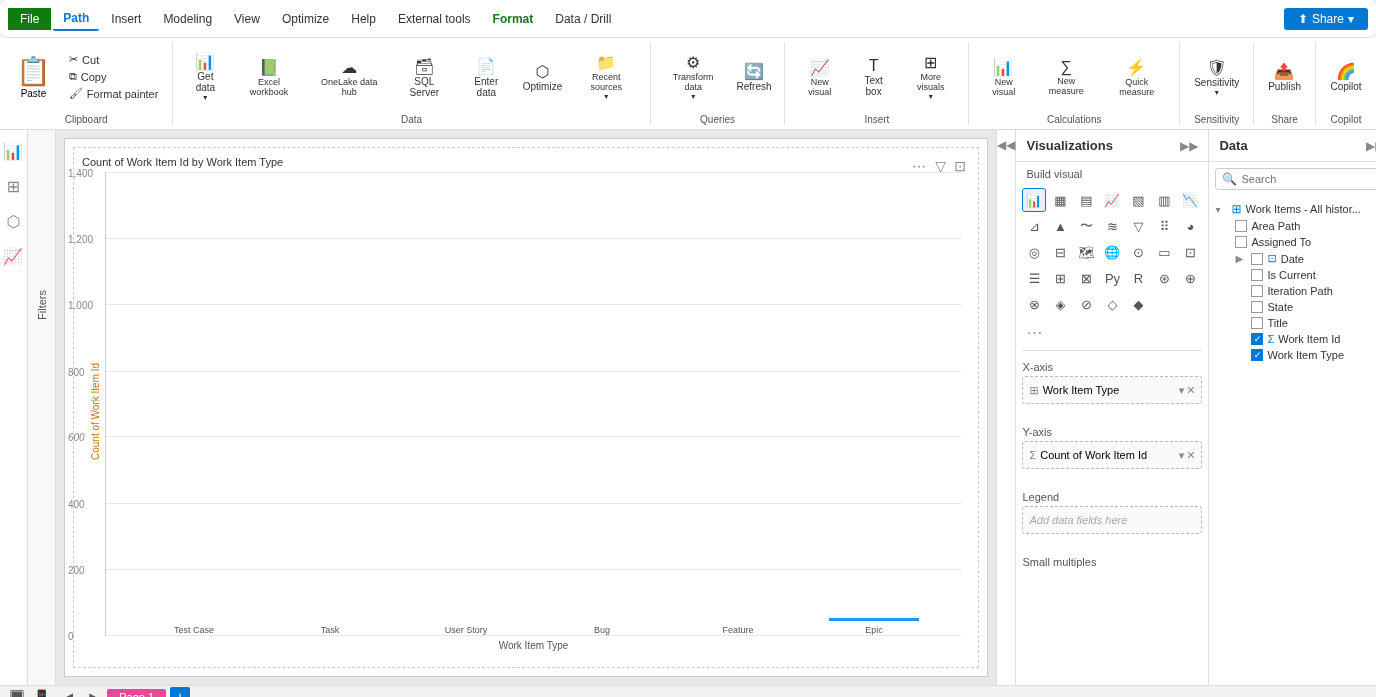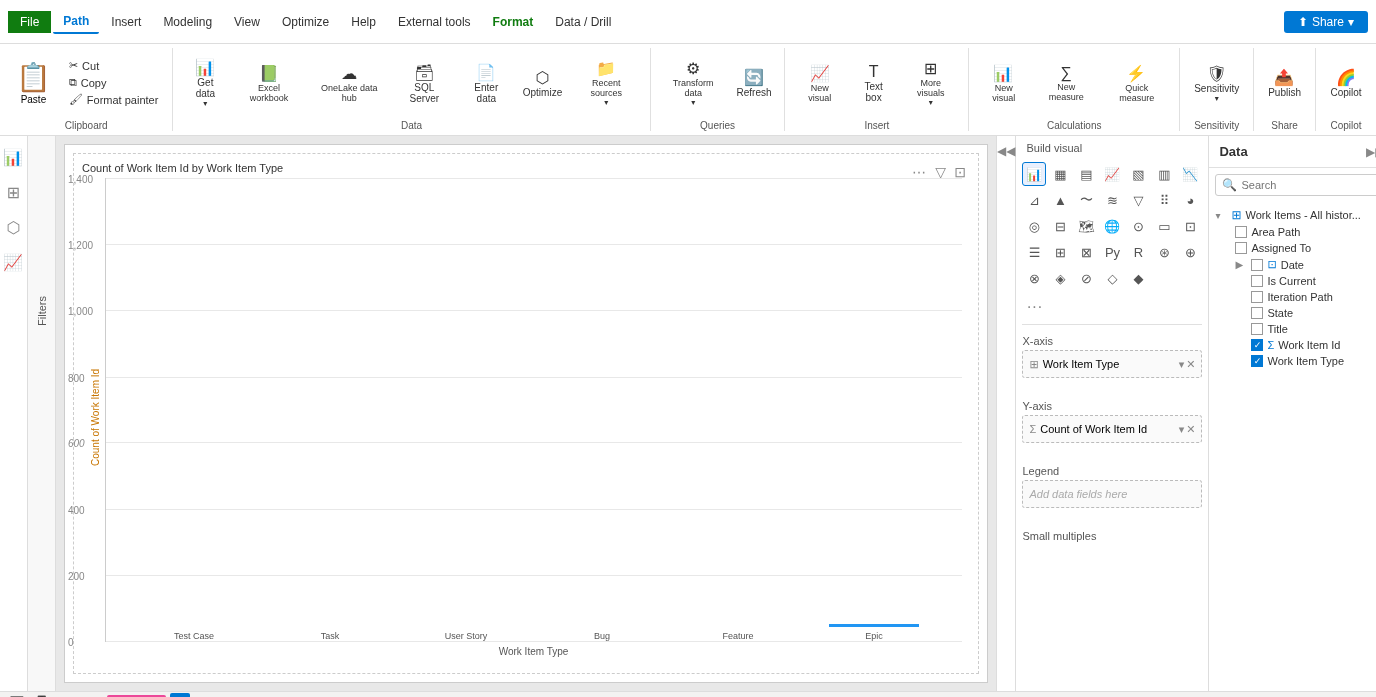--- a/index.html
+++ b/index.html
@@ -1,19 +1,19 @@
 <!DOCTYPE html>
 <html><head>
   <meta charset="utf-8">
   <style>
     * { box-sizing: border-box; margin: 0; padding: 0; }
     body { font-family: 'Segoe UI', Arial, sans-serif; font-size: 12px; background: #f3f2f1; overflow: hidden; width: 1376px; height: 697px; }
 
     
-    .menu-bar { display: flex; align-items: center; background: #fff; border-bottom: 1px solid #ddd; height: 44px; padding: 0 8px; gap: 2px; }
+    .menu-bar { display: flex; align-items: center; background: #fff; border-bottom: 1px solid #ddd; height: 38px; padding: 0 8px; gap: 2px; border-radius: 9px; }
     .menu-item { padding: 4px 10px; font-size: 12px; cursor: pointer; border-radius: 2px; color: #333; }
     .menu-item.active { color: #0078d4; border-bottom: 2px solid #0078d4; font-weight: 600; }
     .menu-item.file { background: #107c10; color: #fff; padding: 4px 12px; border-radius: 0; }
     .menu-item.format { color: #107c10; font-weight: 600; }
     .share-btn { margin-left: auto; background: #0078d4; color: #fff; border: none; padding: 4px 14px; border-radius: 3px; font-size: 12px; cursor: pointer; display: flex; align-items: center; gap: 4px; }
 
     
     .ribbon { background: #fff; border-bottom: 1px solid #ddd; display: flex; align-items: stretch; height: 92px; padding: 4px 0; }
     .ribbon-section { display: flex; align-items: flex-start; padding: 0 8px; border-right: 1px solid #e0e0e0; gap: 4px; }
     .ribbon-section:last-child { border-right: none; }
@@ -386,20 +386,24 @@
     </div>
   </div>
 
   <div class="right-panels">
 
     <div style="width:22px;display:flex;flex-direction:column;align-items:center;padding-top:8px;border-right:1px solid #ddd;">
       <span style="cursor:pointer;font-size:12px;color:#888;">◀◀</span>
     </div>
 
     <div class="viz-panel">
+      <div class="panel-header">
+        <span class="panel-title">Visualizations</span>
+        <span class="panel-collapse-btn">▶▶</span>
+      </div>
       <span class="build-visual-label">Build visual</span>
 
       <div class="viz-icons-grid">
 
         <span class="viz-icon-btn active">📊</span>
         <span class="viz-icon-btn">▦</span>
         <span class="viz-icon-btn">▤</span>
         <span class="viz-icon-btn">📈</span>
         <span class="viz-icon-btn">▧</span>
         <span class="viz-icon-btn">▥</span>

